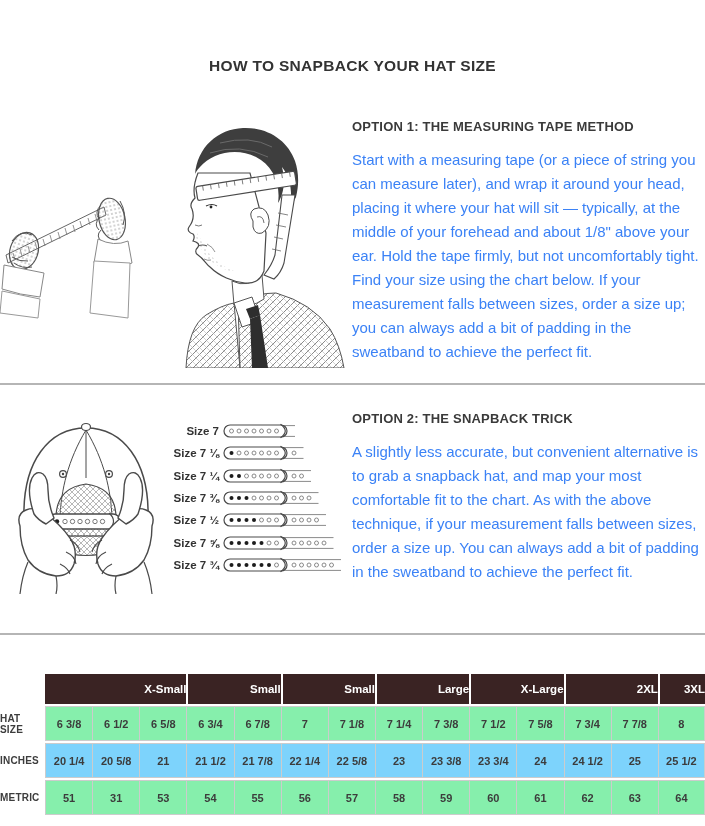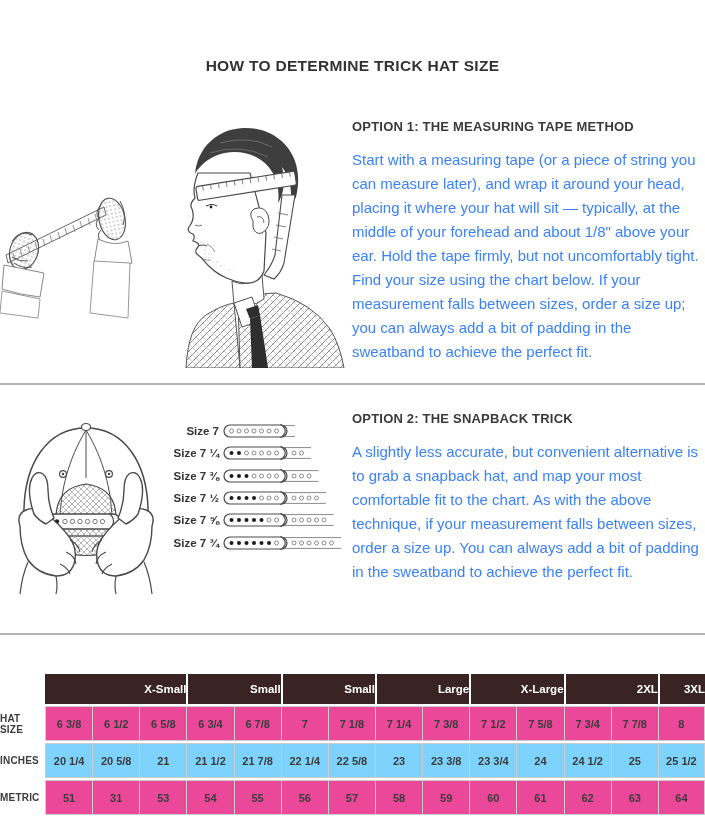--- a/index.html
+++ b/index.html
@@ -31,29 +31,29 @@
   .chart{position:absolute;left:0;top:672px;width:705px;}
   table{width:705px;border-collapse:separate;border-spacing:0 2px;table-layout:fixed;}
   th.grp{background:#3a2323;color:#fff;font-size:11.5px;font-weight:bold;height:30px;
          border-left:2px solid #fff;padding:0;text-align:right;}
   th.grp.first{border-left:none;}
   td.lbl{border:none;background:none;font-size:10px;font-weight:bold;color:#3d3d3d;
          text-align:left;padding:0 8px 0 0;letter-spacing:.2px;}
   td.val{height:33px;text-align:center;font-size:11px;font-weight:bold;color:#3c3c3c;
          border:1px solid #ccc;border-right:none;padding:0;}
   td.val:last-child{border-right:1px solid #ccc;}
-  tr.g td.val{background:#ec4899;}
+  tr.g td.val{background:#86efac;}
   tr.w td.val{background:#7dd3fc;}
 </style>
 </head>
 <body>
 
 <div class="page">
 
-  <h1 class="title">HOW TO DETERMINE TRICK HAT SIZE</h1>
+  <h1 class="title">HOW TO SNAPBACK YOUR HAT SIZE</h1>
 
   <svg class="illus-man" width="350" height="255" viewBox="0 0 350 255">
     <defs>
       <pattern id="ht" width="4" height="4" patternUnits="userSpaceOnUse">
         <circle cx="1" cy="1" r="0.8" fill="#9a9a9a"></circle>
       </pattern>
       <pattern id="plaid" width="7" height="7" patternUnits="userSpaceOnUse">
         <path d="M0,7 L7,0" stroke="#8a8a8a" stroke-width="1"></path>
         <path d="M0,0 L7,7" stroke="#b5b5b5" stroke-width="0.6"></path>
       </pattern>
@@ -158,20 +158,37 @@
           <line x1="6" y1="2.6" x2="72" y2="2.6" class="strapline"></line>
           <line x1="6" y1="13.4" x2="72" y2="13.4" class="strapline"></line>
           <rect x="1" y="2" width="63" height="12" rx="6" class="band"></rect>
           <circle cx="8.5" cy="8" r="2" class="dotO"></circle>
           <circle cx="16" cy="8" r="2" class="dotO"></circle>
           <circle cx="23.5" cy="8" r="2" class="dotO"></circle>
           <circle cx="31" cy="8" r="2" class="dotO"></circle>
           <circle cx="38.5" cy="8" r="2" class="dotO"></circle>
           <circle cx="46" cy="8" r="2" class="dotO"></circle>
           <circle cx="53.5" cy="8" r="2" class="dotO"></circle>
+          <path d="M 57.5 1.2 q 9.5 6.8 0 13.6" class="clasp"></path>
+        </svg>
+      </div>
+      <div class="strip-row">
+        <span class="strip-label">Size 7 ⅛</span>
+        <svg class="strip-svg" width="140" height="16" viewBox="0 0 140 16">
+          <line x1="6" y1="2.6" x2="80.5" y2="2.6" class="strapline"></line>
+          <line x1="6" y1="13.4" x2="80.5" y2="13.4" class="strapline"></line>
+          <rect x="1" y="2" width="63" height="12" rx="6" class="band"></rect>
+          <circle cx="8.5" cy="8" r="2" class="dotF"></circle>
+          <circle cx="16" cy="8" r="2" class="dotO"></circle>
+          <circle cx="23.5" cy="8" r="2" class="dotO"></circle>
+          <circle cx="31" cy="8" r="2" class="dotO"></circle>
+          <circle cx="38.5" cy="8" r="2" class="dotO"></circle>
+          <circle cx="46" cy="8" r="2" class="dotO"></circle>
+          <circle cx="53.5" cy="8" r="2" class="dotO"></circle>
+          <circle cx="71" cy="8" r="2" class="dotO"></circle>
           <path d="M 57.5 1.2 q 9.5 6.8 0 13.6" class="clasp"></path>
         </svg>
       </div>
       <div class="strip-row">
         <span class="strip-label">Size 7 ¼</span>
         <svg class="strip-svg" width="140" height="16" viewBox="0 0 140 16">
           <line x1="6" y1="2.6" x2="88" y2="2.6" class="strapline"></line>
           <line x1="6" y1="13.4" x2="88" y2="13.4" class="strapline"></line>
           <rect x="1" y="2" width="63" height="12" rx="6" class="band"></rect>
           <circle cx="8.5" cy="8" r="2" class="dotF"></circle>

